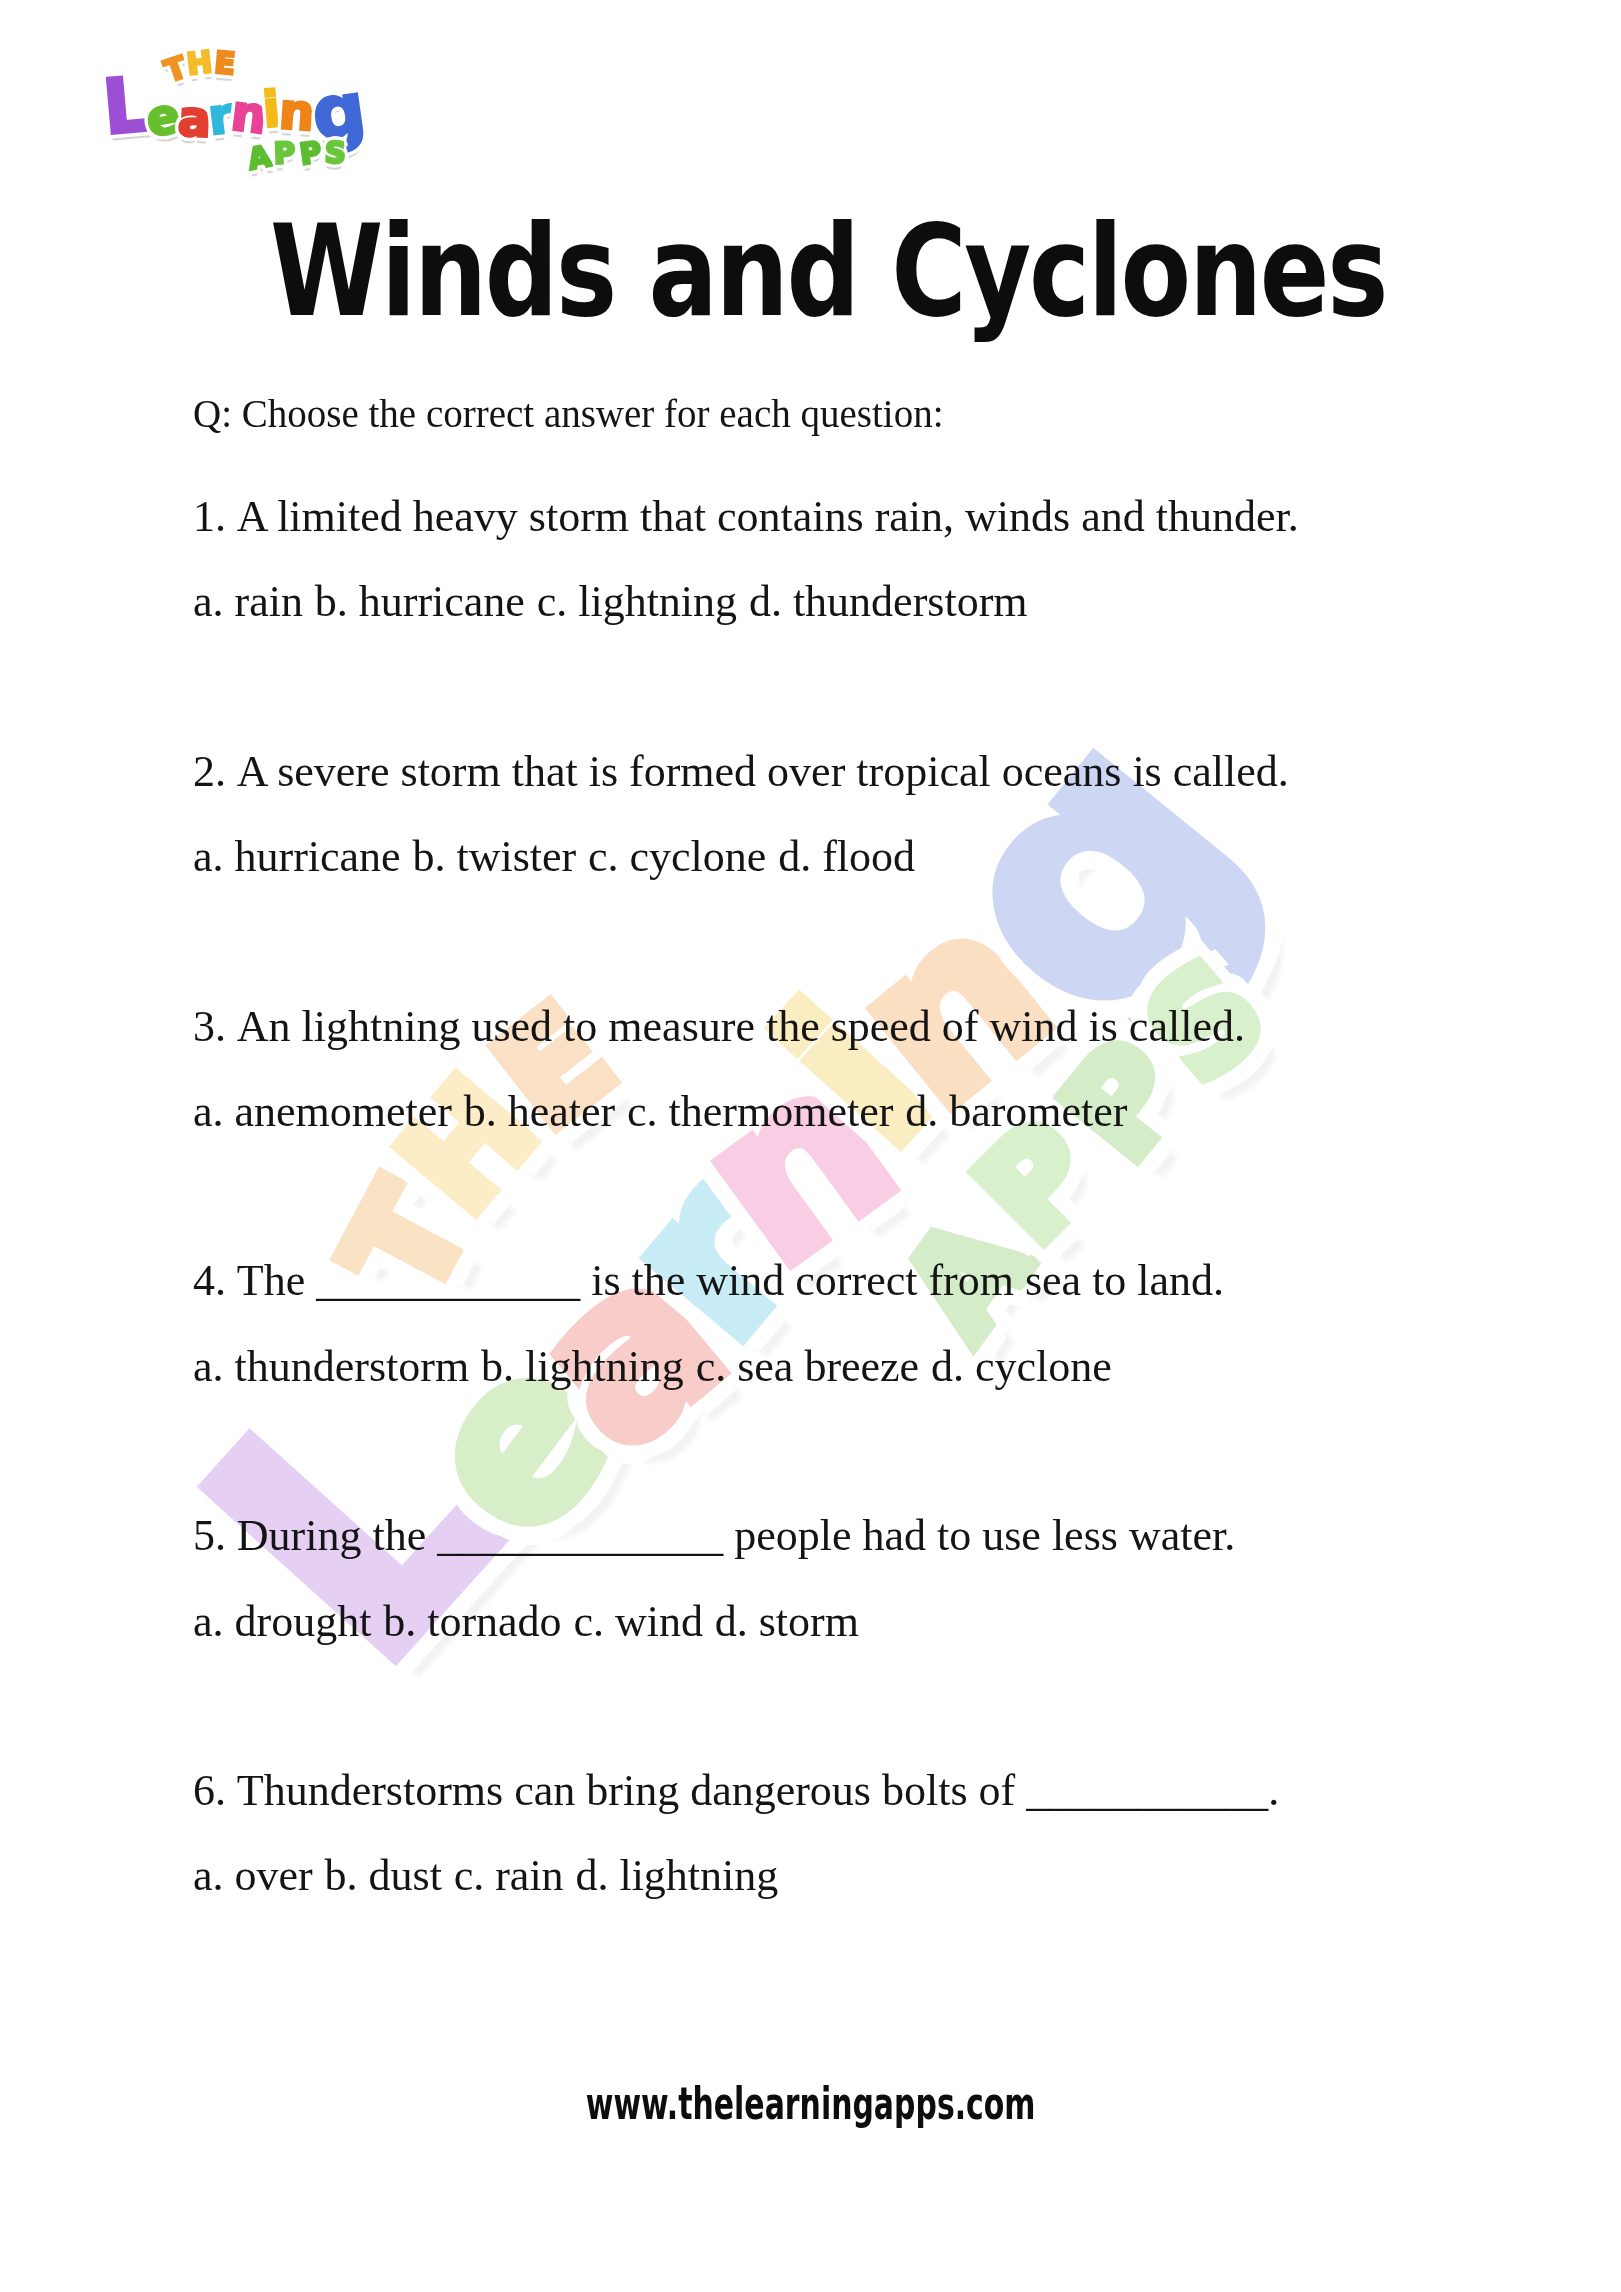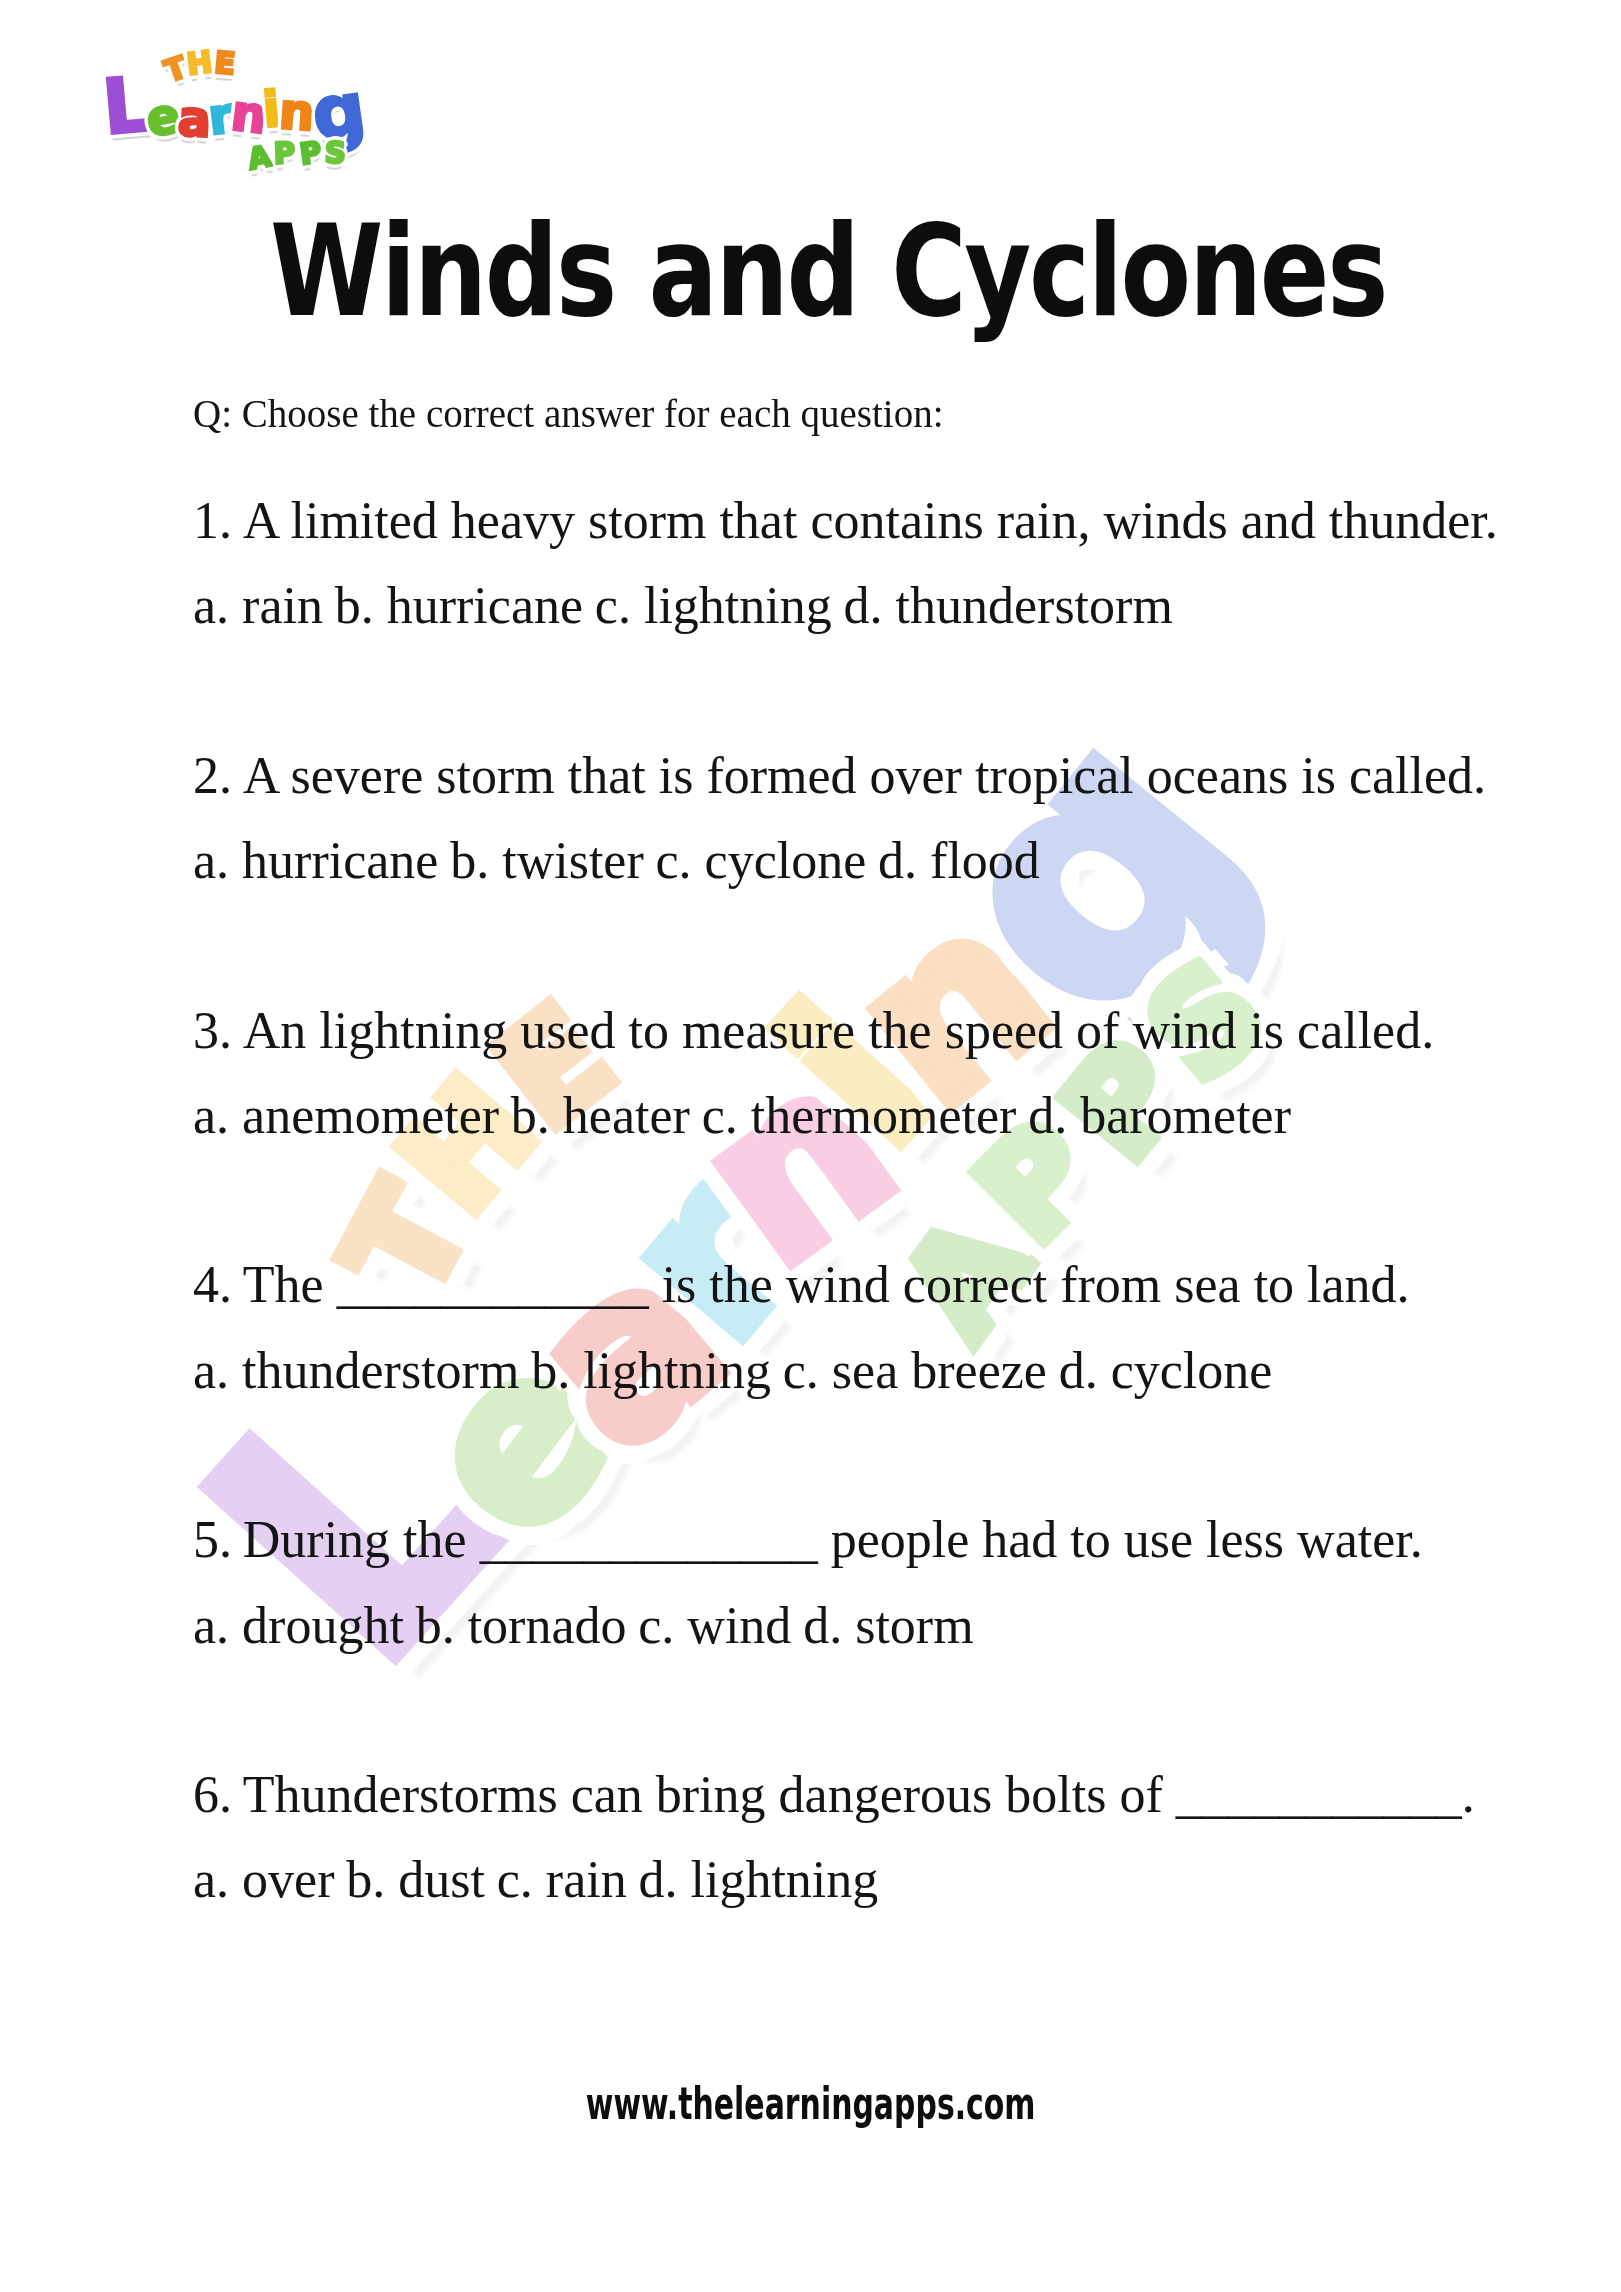--- a/index.html
+++ b/index.html
@@ -95,21 +95,21 @@
   }
 
   
   .instruction {
     position:absolute; left:193px; top:394px;
     font-size:39px; line-height:1;
     white-space:nowrap; z-index:1;
   }
   .q-line, .opt-line {
     position:absolute; left:193px;
-    font-size:52px; line-height:1;
+    font-size:44px; line-height:1;
     white-space:nowrap; z-index:1;
   }
   .q-num { margin-right:10.8px; }
   .opt { margin-right:11.8px; }
 
   
   .footer-wrap {
     position:absolute; left:0; right:0; top:2082px;
     text-align:center; z-index:1;
     white-space:nowrap;

